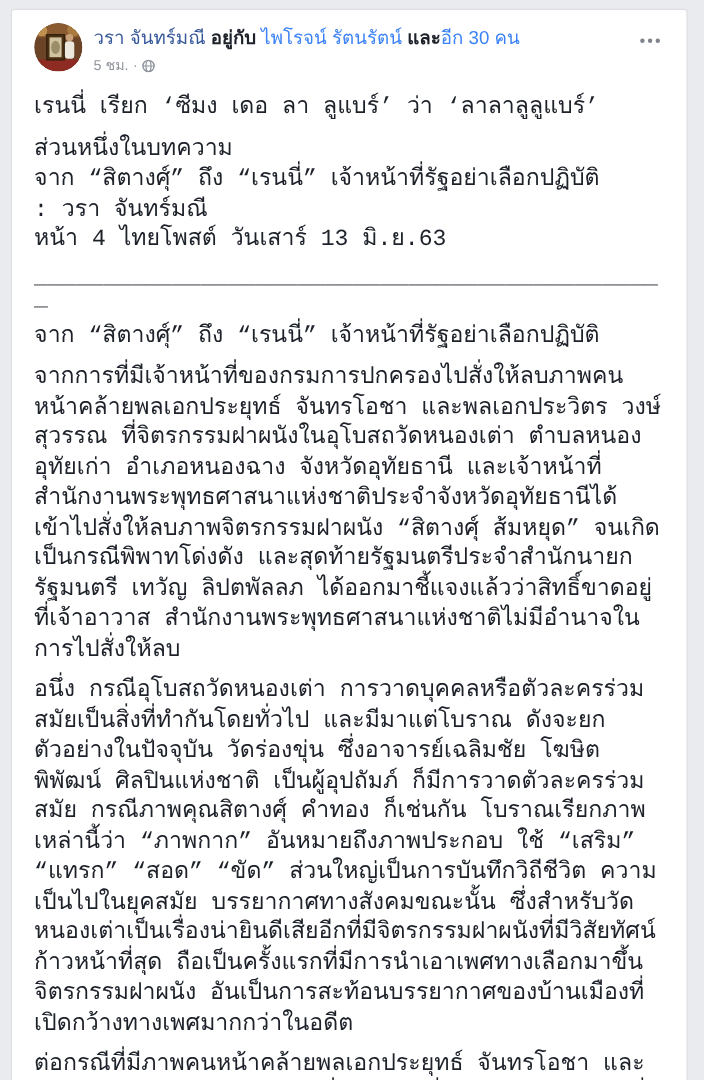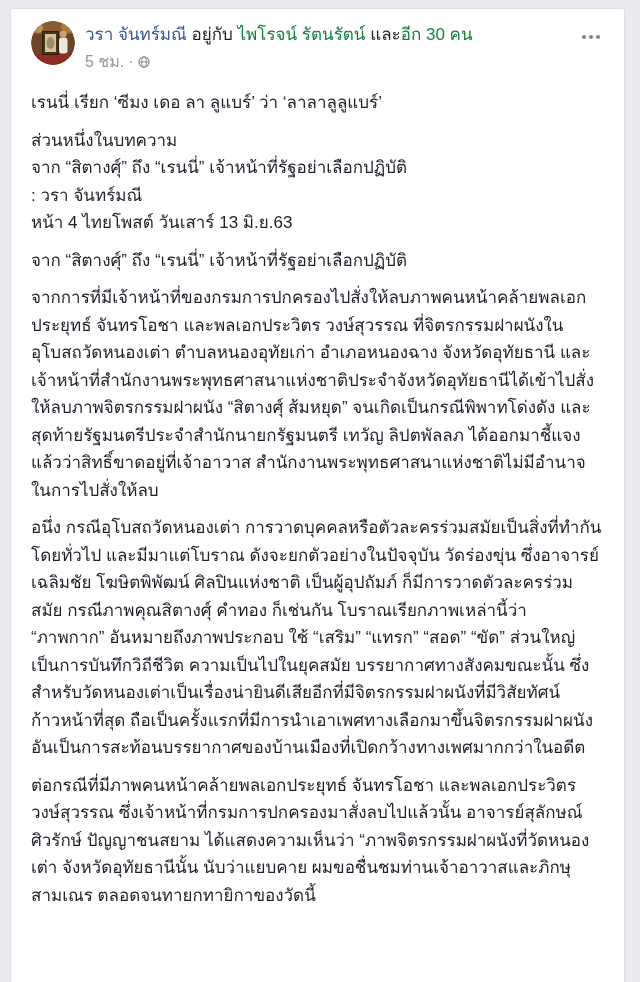--- a/index.html
+++ b/index.html
@@ -31,25 +31,25 @@
     flex: 0 0 44px;
     cursor: pointer;
   }
   .header-text { padding-top: 3px; }
   .header-line {
     font-size: 17px;
     line-height: 22px;
     color: #1d2129;
   }
   .author-link { color: #365899; font-weight: normal; cursor: pointer; }
-  .tag-link { color: #15803d; cursor: pointer; }
-  .plain-connector { color: #1d2129; }
+  .tag-link { color: #3b82f6; cursor: pointer; }
+  .plain-connector { color: #1d2129; font-weight: bold; }
   .meta-line {
     margin-top: 3px;
-    font-size: 16px;
+    font-size: 13px;
     color: #90949c;
     display: flex;
     align-items: center;
     gap: 4px;
   }
   .meta-line .ts { cursor: pointer; }
   .globe-svg { display: inline-block; vertical-align: middle; }
   .more-btn {
     position: absolute;
     top: 22px; right: 22px;
@@ -58,26 +58,27 @@
     padding: 4px 2px;
     cursor: pointer;
   }
   .more-btn .dot {
     width: 4px; height: 4px;
     border-radius: 50%;
     background: #7f838b;
   }
   .post-body { margin-top: 15px; }
   .post-para {
-    font-size: 17px;
+    font-size: 21px;
     line-height: 27.5px;
     color: #1d2129;
     white-space: pre-line;
     overflow-wrap: break-word;
     margin-bottom: 10px;
+    font-family: Liberation Mono, monospace;
   }
   .post-para.separator-para {
     line-height: 20px;
     letter-spacing: 0;
     color: #4b4f56;
   }
 </style>
 </head>
 <body>
 
@@ -129,19 +130,20 @@
     <span class="dot"></span>
     <span class="dot"></span>
   </div>
 
   <div class="post-body">
       <p class="post-para">เรนนี่ เรียก ‘ซีมง เดอ ลา ลูแบร์’ ว่า ‘ลาลาลูลูแบร์’</p>
       <p class="post-para">ส่วนหนึ่งในบทความ
 จาก “สิตางศุ์” ถึง “เรนนี่” เจ้าหน้าที่รัฐอย่าเลือกปฏิบัติ
 : วรา จันทร์มณี
 หน้า 4 ไทยโพสต์ วันเสาร์ 13 มิ.ย.63</p>
+      <p class="post-para separator-para">______________________________________________</p>
       <p class="post-para">จาก “สิตางศุ์” ถึง “เรนนี่” เจ้าหน้าที่รัฐอย่าเลือกปฏิบัติ</p>
       <p class="post-para">จากการที่มีเจ้าหน้าที่ของกรมการปกครองไปสั่งให้ลบภาพคนหน้าคล้ายพลเอกประยุทธ์ จันทรโอชา และพลเอกประวิตร วงษ์สุวรรณ ที่จิตรกรรมฝาผนังในอุโบสถวัดหนองเต่า ตำบลหนองอุทัยเก่า อำเภอหนองฉาง จังหวัดอุทัยธานี และเจ้าหน้าที่สำนักงานพระพุทธศาสนาแห่งชาติประจำจังหวัดอุทัยธานีได้เข้าไปสั่งให้ลบภาพจิตรกรรมฝาผนัง “สิตางศุ์ ส้มหยุด” จนเกิดเป็นกรณีพิพาทโด่งดัง และสุดท้ายรัฐมนตรีประจำสำนักนายกรัฐมนตรี เทวัญ ลิปตพัลลภ ได้ออกมาชี้แจงแล้วว่าสิทธิ์ขาดอยู่ที่เจ้าอาวาส สำนักงานพระพุทธศาสนาแห่งชาติไม่มีอำนาจในการไปสั่งให้ลบ</p>
       <p class="post-para">อนึ่ง กรณีอุโบสถวัดหนองเต่า การวาดบุคคลหรือตัวละครร่วมสมัยเป็นสิ่งที่ทำกันโดยทั่วไป และมีมาแต่โบราณ ดังจะยกตัวอย่างในปัจจุบัน วัดร่องขุ่น ซึ่งอาจารย์เฉลิมชัย โฆษิตพิพัฒน์ ศิลปินแห่งชาติ เป็นผู้อุปถัมภ์ ก็มีการวาดตัวละครร่วมสมัย กรณีภาพคุณสิตางศุ์ คำทอง ก็เช่นกัน โบราณเรียกภาพเหล่านี้ว่า “ภาพกาก” อันหมายถึงภาพประกอบ ใช้ “เสริม” “แทรก” “สอด” “ขัด” ส่วนใหญ่เป็นการบันทึกวิถีชีวิต ความเป็นไปในยุคสมัย บรรยากาศทางสังคมขณะนั้น ซึ่งสำหรับวัดหนองเต่าเป็นเรื่องน่ายินดีเสียอีกที่มีจิตรกรรมฝาผนังที่มีวิสัยทัศน์ก้าวหน้าที่สุด ถือเป็นครั้งแรกที่มีการนำเอาเพศทางเลือกมาขึ้นจิตรกรรมฝาผนัง อันเป็นการสะท้อนบรรยากาศของบ้านเมืองที่เปิดกว้างทางเพศมากกว่าในอดีต</p>
       <p class="post-para">ต่อกรณีที่มีภาพคนหน้าคล้ายพลเอกประยุทธ์ จันทรโอชา และพลเอกประวิตร วงษ์สุวรรณ ซึ่งเจ้าหน้าที่กรมการปกครองมาสั่งลบไปแล้วนั้น อาจารย์สุลักษณ์ ศิวรักษ์ ปัญญาชนสยาม ได้แสดงความเห็นว่า “ภาพจิตรกรรมฝาผนังที่วัดหนองเต่า จังหวัดอุทัยธานีนั้น นับว่าแยบคาย ผมขอชื่นชมท่านเจ้าอาวาสและภิกษุสามเณร ตลอดจนทายกทายิกาของวัดนี้</p>
     </div>
 
 </div>
 
 </body></html>

